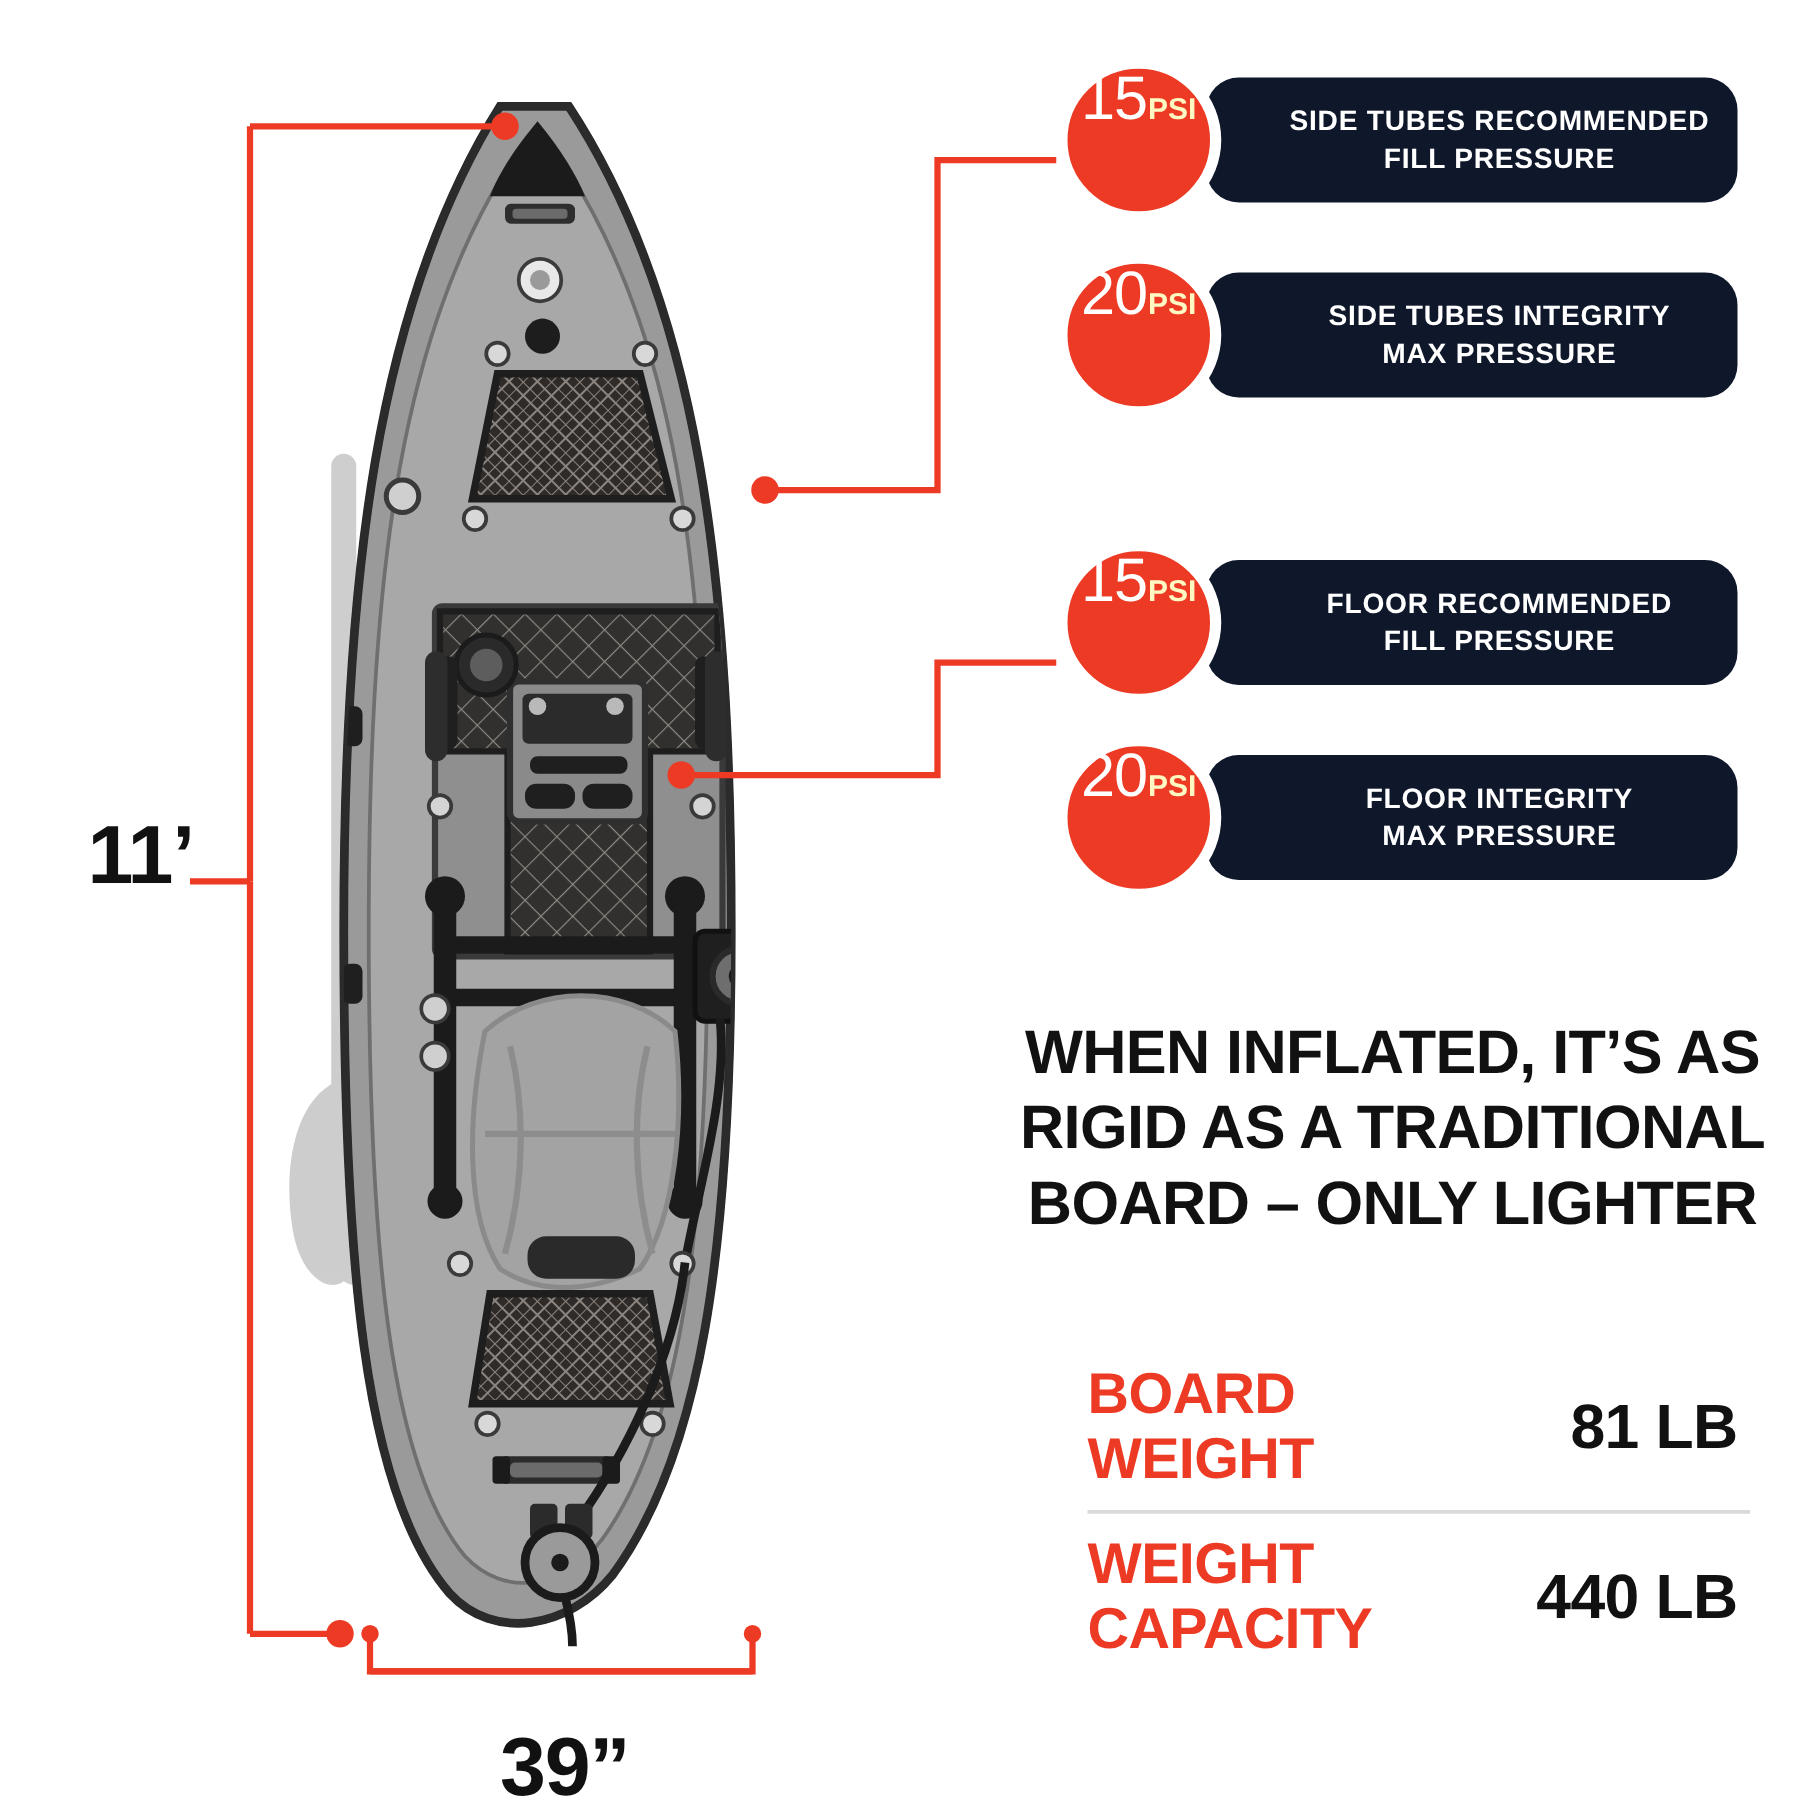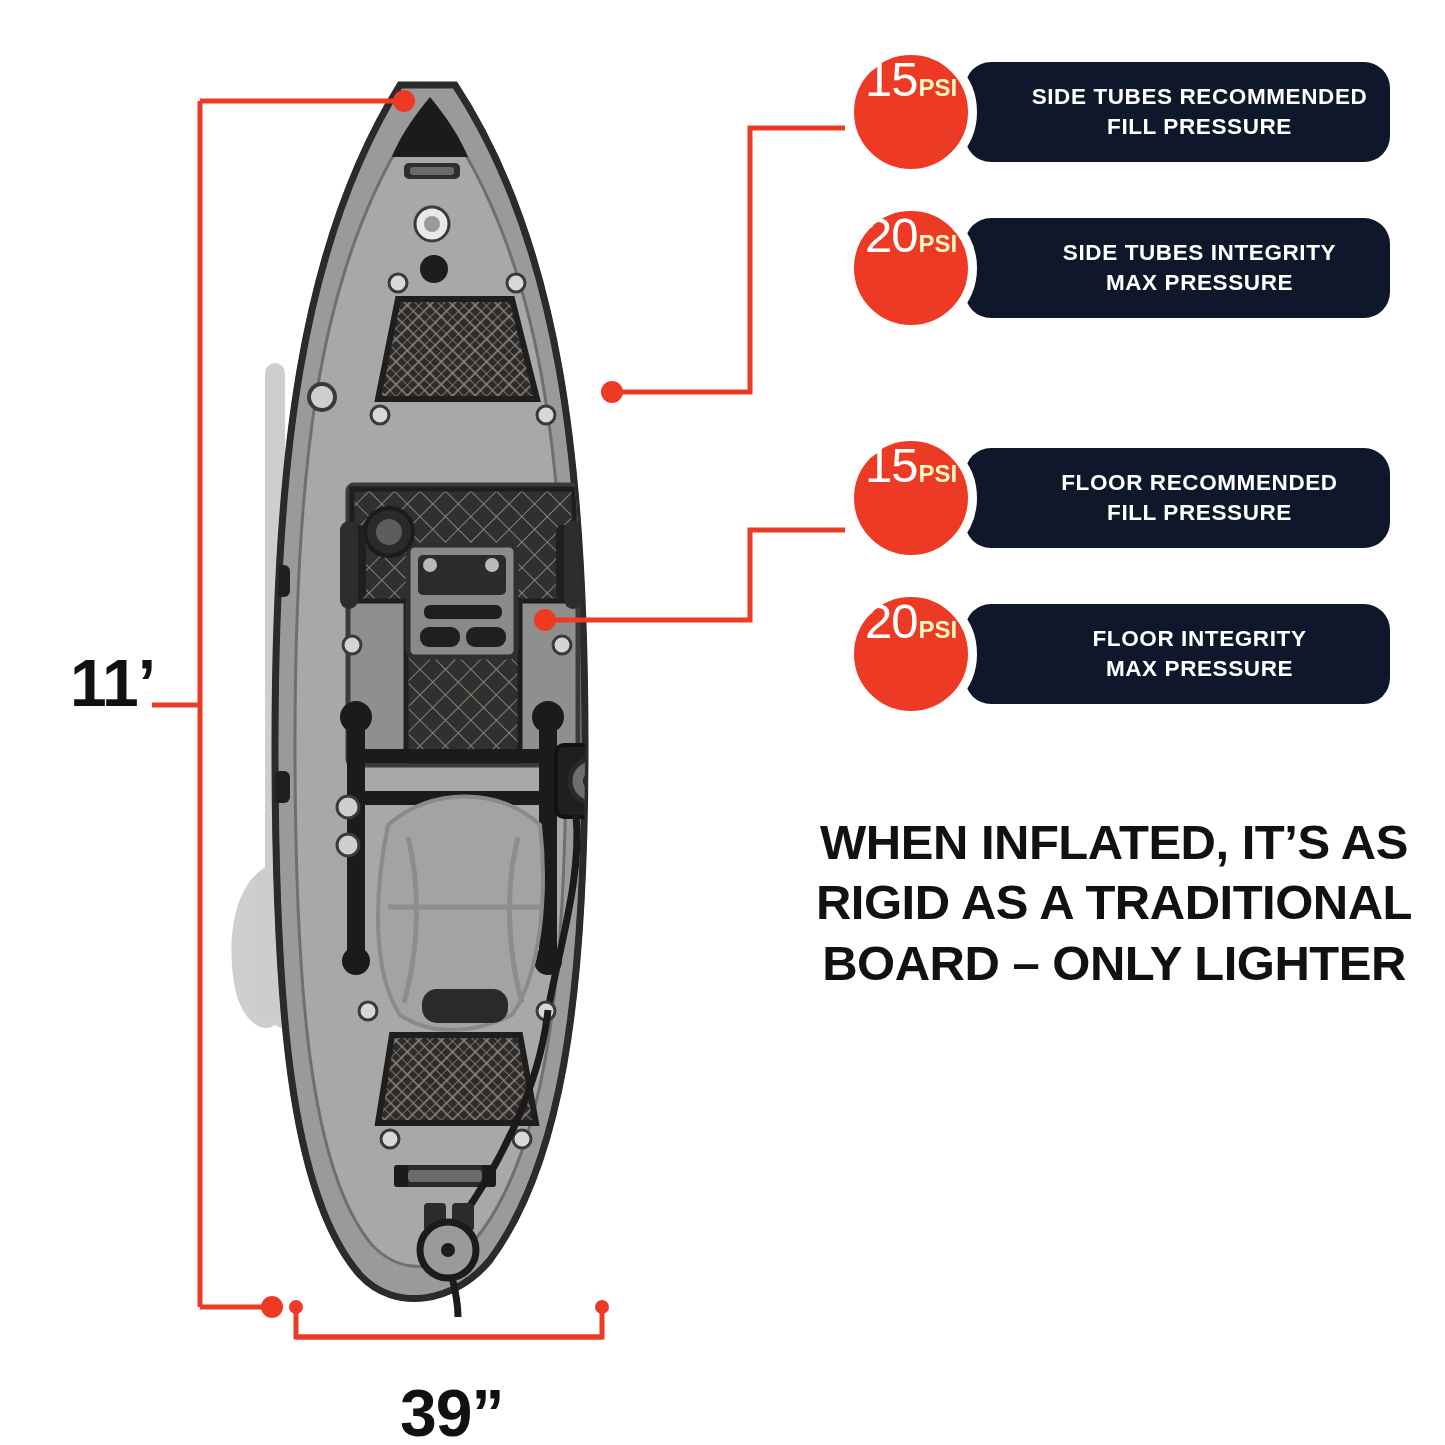--- a/index.html
+++ b/index.html
@@ -380,15 +380,25 @@
         <div class="psi-circle">
           <span class="psi-num">20</span>
           <span class="psi-unit">PSI</span>
         </div>
       </div>
 
     </div>
 
     <div id="headline">WHEN INFLATED, IT’S AS RIGID AS A TRADITIONAL BOARD – ONLY LIGHTER</div>
 
+    <div class="spec-table">
+      <div class="spec-row">
+        <div class="spec-label">BOARD WEIGHT</div>
+        <div class="spec-value">81 LB</div>
+      </div>
+      <div class="spec-row">
+        <div class="spec-label">WEIGHT CAPACITY</div>
+        <div class="spec-value">440 LB</div>
+      </div>
+    </div>
 
   </div>
 </div>
 
 </body></html>

